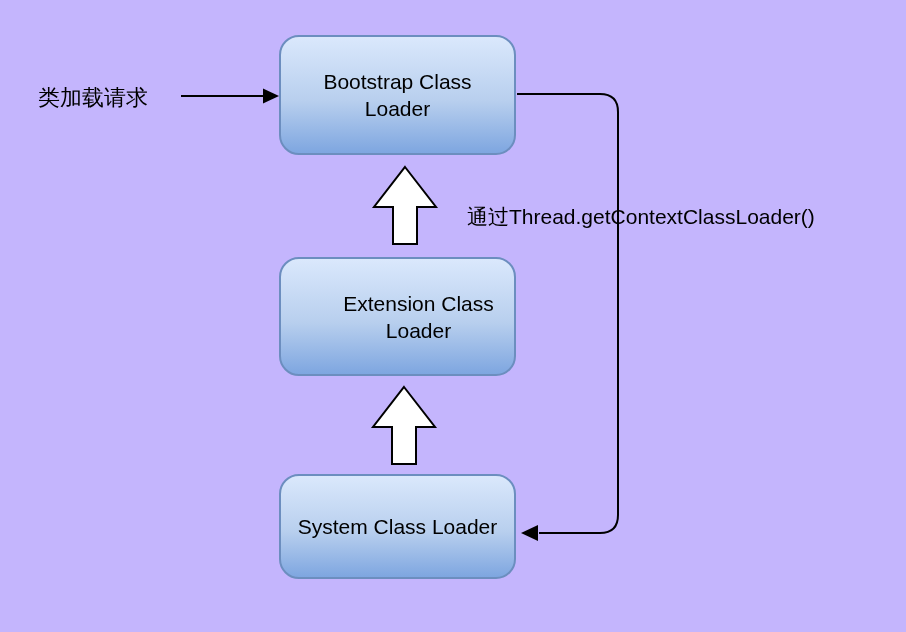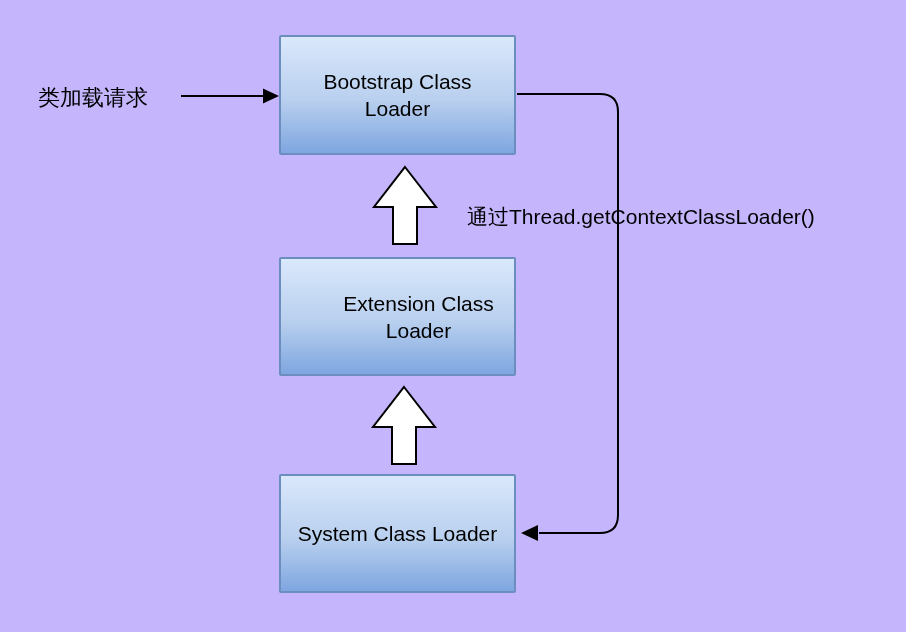--- a/index.html
+++ b/index.html
@@ -11,33 +11,33 @@
     overflow: hidden;
     font-family: "Liberation Sans", sans-serif;
     color: #000000;
   }
   .node {
     position: absolute;
     left: 279px;
     width: 237px;
     box-sizing: border-box;
     border: 2px solid #6c8ebf;
-    border-radius: 2px;
+    border-radius: 20px;
     background: linear-gradient(180deg, #dae8fc 0%, #b8cfee 55%, #7ea6e0 100%);
     display: flex;
     flex-direction: column;
     align-items: center;
     justify-content: center;
     text-align: center;
     font-size: 21px;
     line-height: 27px;
   }
   .node-bootstrap { top: 35px;  height: 120px; }
   .node-extension { top: 257px; height: 119px; padding-left: 42px; }
-  .node-system    { top: 474px; height: 119px; }
+  .node-system    { top: 474px; height: 105px; }
   .edge-label {
     position: absolute;
     white-space: nowrap;
   }
   .label-request { left: 38px;  top: 83px;  font-size: 22px; }
   .label-context { left: 467px; top: 203px; font-size: 21px; }
   svg.overlay {
     position: absolute;
     left: 0; top: 0;
     width: 906px; height: 632px;

